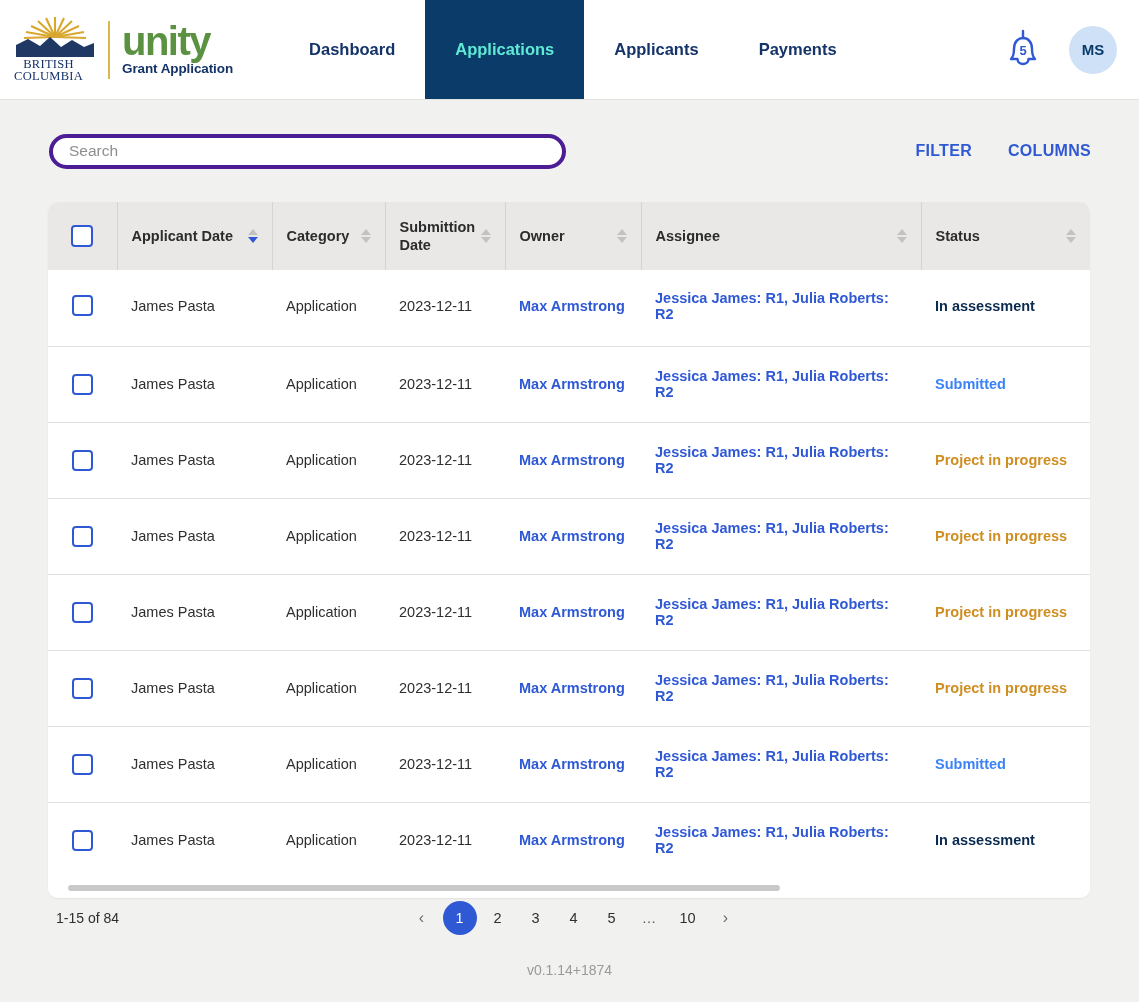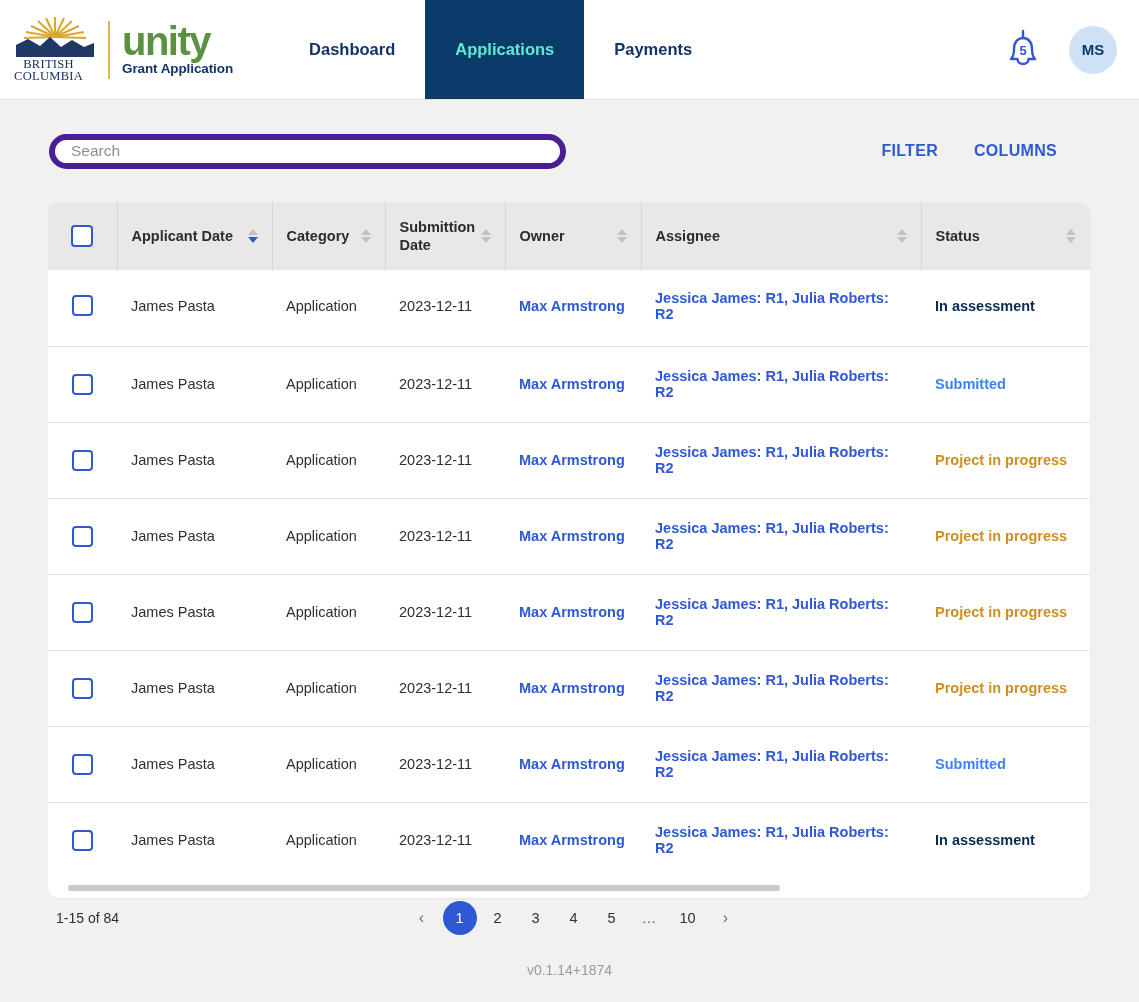--- a/index.html
+++ b/index.html
@@ -66,33 +66,33 @@
 
   
   .toolbar {
     position: absolute; left: 0; right: 0; top: 101px;
     height: 100px;
     display: flex; align-items: center;
   }
   .search-box {
     margin-left: 49px;
     width: 517px; height: 35px;
-    border: 6px solid #4c1d95;
+    border: 4px solid #4c1d95;
     border-radius: 18px;
     background: #ffffff;
     display: flex; align-items: center;
     padding: 0 16px;
   }
   .search-box input {
     border: none; outline: none; width: 100%;
     font-family: "Liberation Sans", sans-serif;
     font-size: 15.5px; color: #333; background: transparent;
   }
   .search-box input::placeholder { color: #8e8e8e; }
-  .toolbar-actions { margin-left: auto; display: flex; align-items: flex-start; gap: 36px; padding-right: 82px; }
+  .toolbar-actions { margin-left: auto; display: flex; align-items: flex-start; gap: 36px; padding-right: 48px; }
   .txt-btn {
     font-size: 16px; font-weight: bold; color: #2f59d4;
     letter-spacing: .3px; cursor: pointer; background: none; border: none;
     font-family: "Liberation Sans", sans-serif;
   }
 
   
   .card {
     position: absolute; left: 48px; top: 202px;
     width: 1042px;
@@ -209,20 +209,21 @@
 
     <div class="unity-block">
       <div class="unity-word">unity</div>
       <div class="unity-sub">Grant Application</div>
     </div>
   </div>
 
   <nav class="nav">
     <div class="nav-item">Dashboard</div>
     <div class="nav-item active">Applications</div>
+    <div class="nav-item">Applicants</div>
     <div class="nav-item">Payments</div>
   </nav>
 
   <div class="header-right">
     <div class="bell">
       <svg width="40" height="46" viewBox="0 0 40 46">
         <line x1="20" y1="4" x2="20" y2="11" stroke="#2f59d4" stroke-width="2.4" stroke-linecap="round"></line>
         <path d="M8 32 C8 32 11 29 11 22 C11 15 15 11 20 11 C25 11 29 15 29 22 C29 29 32 32 32 32 L25.5 32 C25.5 35 23 37 20 37 C17 37 14.5 35 14.5 32 Z" fill="none" stroke="#2f59d4" stroke-width="2.4" stroke-linejoin="round"></path>
       </svg>
       <span class="count">5</span>

